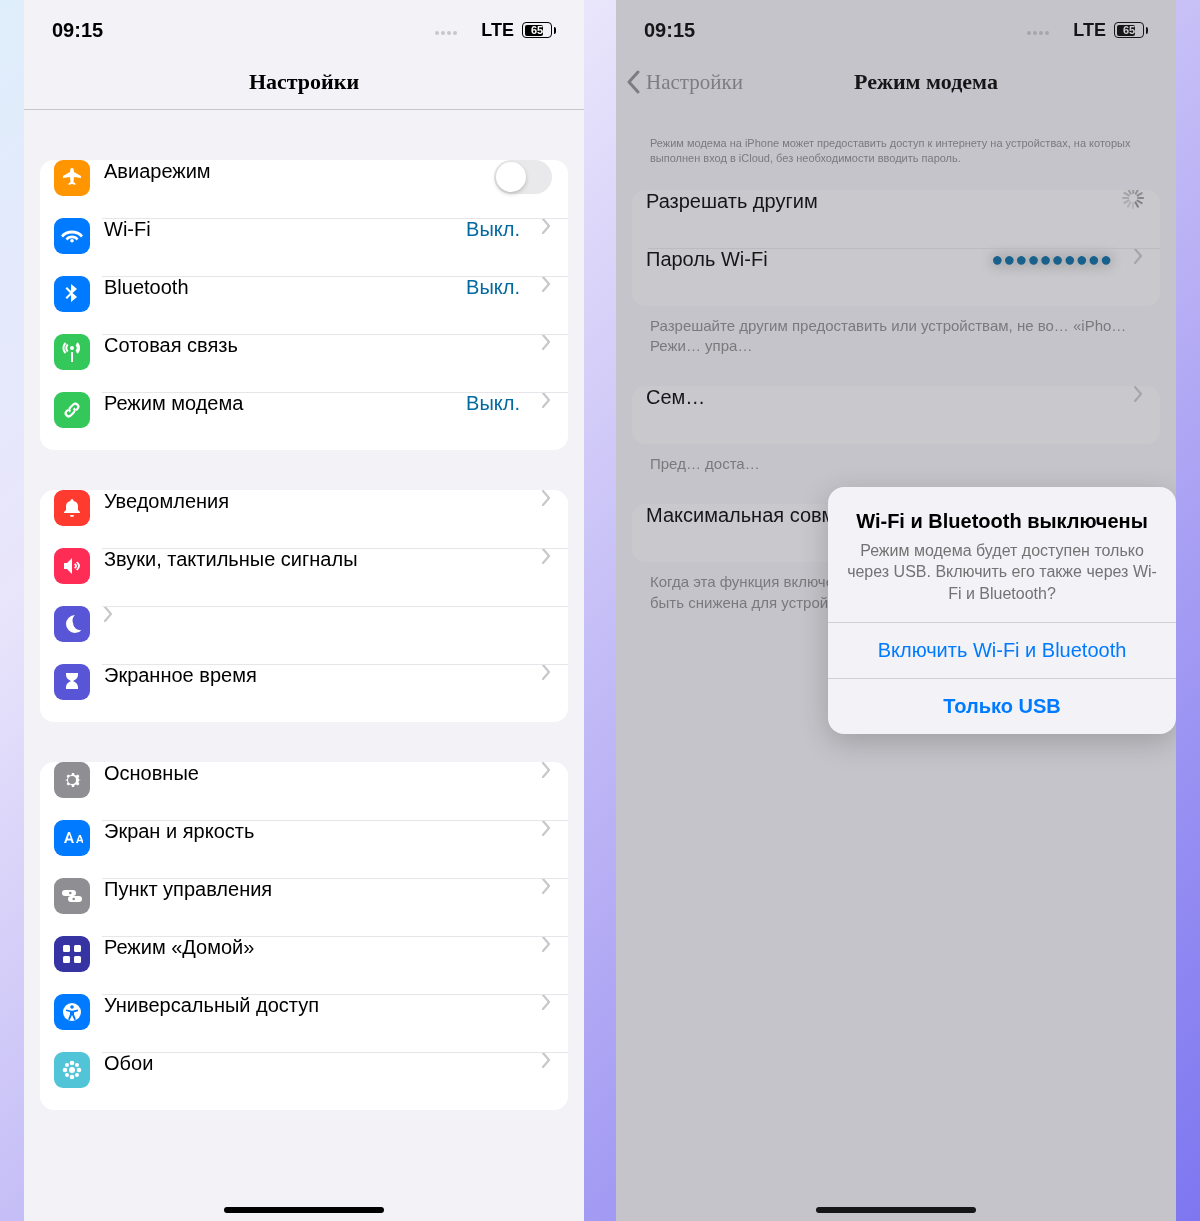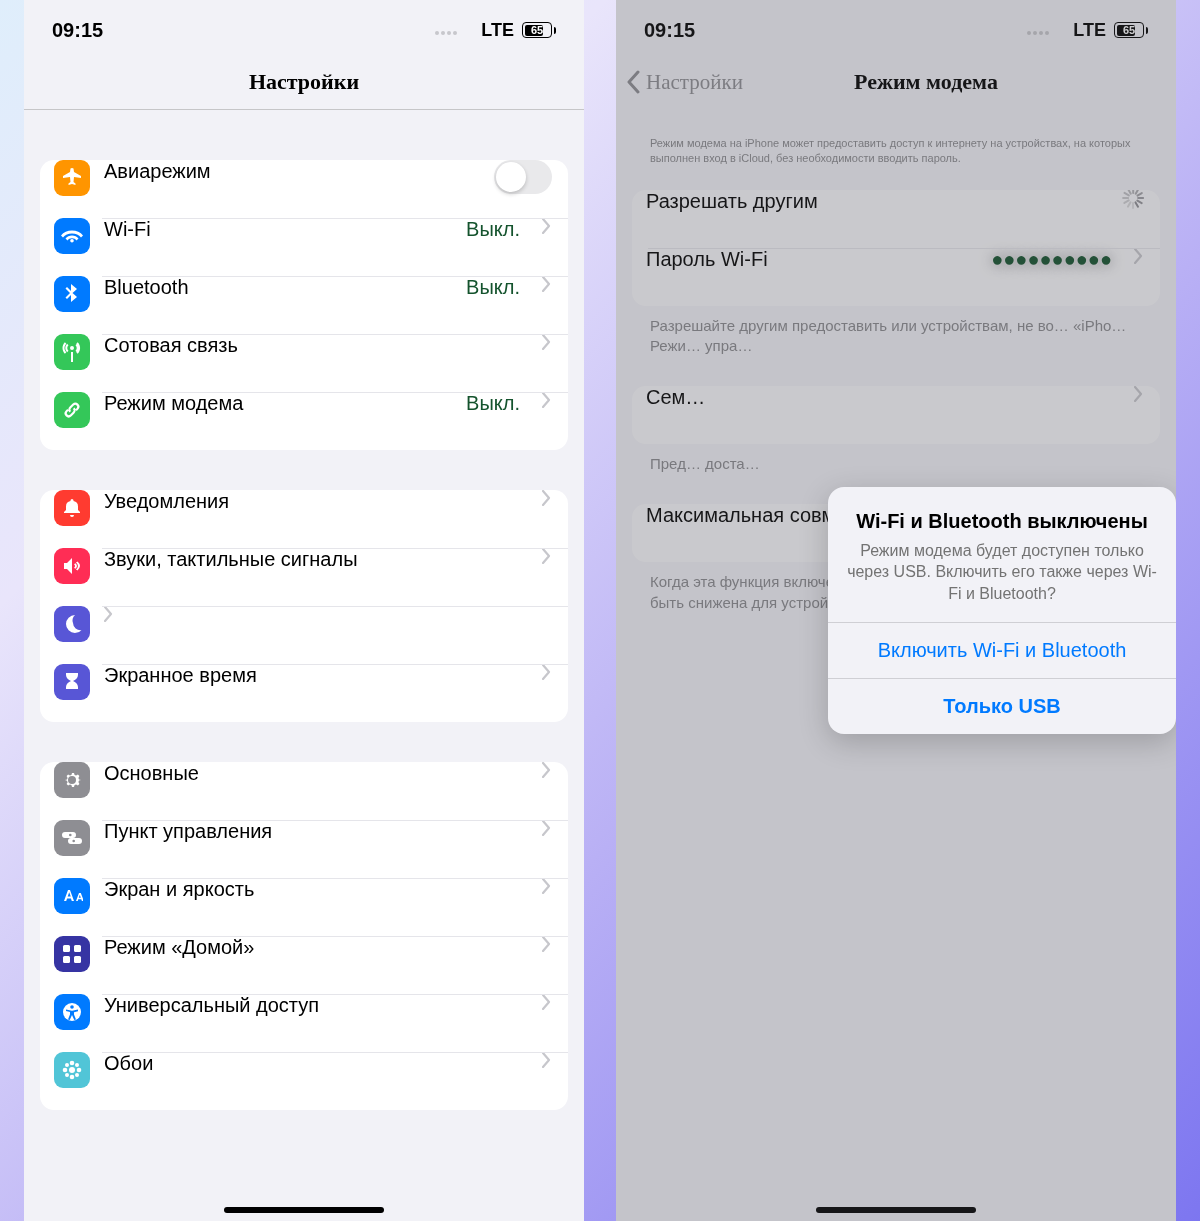--- a/index.html
+++ b/index.html
@@ -35,21 +35,21 @@
   .nav .back svg { width:16px; height:24px; }
 
   .content { height: calc(100% - 110px); overflow-y:auto; padding: 0 16px 40px; }
   .content::-webkit-scrollbar{display:none;}
 
   .group { background:#fff; border-radius:14px; margin-top:40px; overflow:hidden; }
   .group.first { margin-top:50px; }
   .row { display:flex; align-items:flex-start; min-height:58px; padding:0 16px 0 14px; position:relative; gap:14px; }
   .row + .row::before { content:""; position:absolute; left:62px; right:0; top:0; height:.5px; background:#e5e5ea; }
   .row .label { flex:1; font-size:20px; color:#000; }
-  .row .value { font-size:20px; color:#14532d; margin-right:8px; }
+  .row .value { font-size:20px; color:#0369a1; margin-right:8px; }
   .chev { color:#c7c7cc; }
   .chev svg{width:10px;height:16px;display:block;}
   .icon { width:36px; height:36px; border-radius:9px; display:flex; align-items:center; justify-content:center; flex-shrink:0; }
   .icon svg { width:22px; height:22px; fill:#fff; }
 
   .toggle { width:58px; height:34px; border-radius:17px; background:#e9e9eb; position:relative; }
   .toggle .knob { position:absolute; width:30px; height:30px; border-radius:50%; background:#fff; top:2px; left:2px; box-shadow:0 2px 4px rgba(0,0,0,.2); }
 
   
   .p2 .content { padding-top: 26px; }
@@ -306,39 +306,39 @@
             </svg>
           </span>
           <span class="label">Основные</span>
           <span class="chev">
             <svg viewBox="0 0 10 16">
               <use href="#chev"></use>
             </svg>
           </span>
         </div>
         <div class="row">
+          <span class="icon" style="background: rgb(0, 122, 255);">
+            <svg viewBox="0 0 22 22">
+              <use href="#i-aa"></use>
+            </svg>
+          </span>
+          <span class="label">Экран и яркость</span>
+          <span class="chev">
+            <svg viewBox="0 0 10 16">
+              <use href="#chev"></use>
+            </svg>
+          </span>
+        </div>
+        <div class="row">
           <span class="icon" style="background: rgb(142, 142, 147);">
             <svg viewBox="0 0 22 22">
               <use href="#i-switches"></use>
             </svg>
           </span>
           <span class="label">Пункт управления</span>
-          <span class="chev">
-            <svg viewBox="0 0 10 16">
-              <use href="#chev"></use>
-            </svg>
-          </span>
-        </div>
-        <div class="row">
-          <span class="icon" style="background: rgb(0, 122, 255);">
-            <svg viewBox="0 0 22 22">
-              <use href="#i-aa"></use>
-            </svg>
-          </span>
-          <span class="label">Экран и яркость</span>
           <span class="chev">
             <svg viewBox="0 0 10 16">
               <use href="#chev"></use>
             </svg>
           </span>
         </div>
         <div class="row">
           <span class="icon" style="background: rgb(54, 52, 163);">
             <svg viewBox="0 0 22 22">
               <use href="#i-grid"></use>

